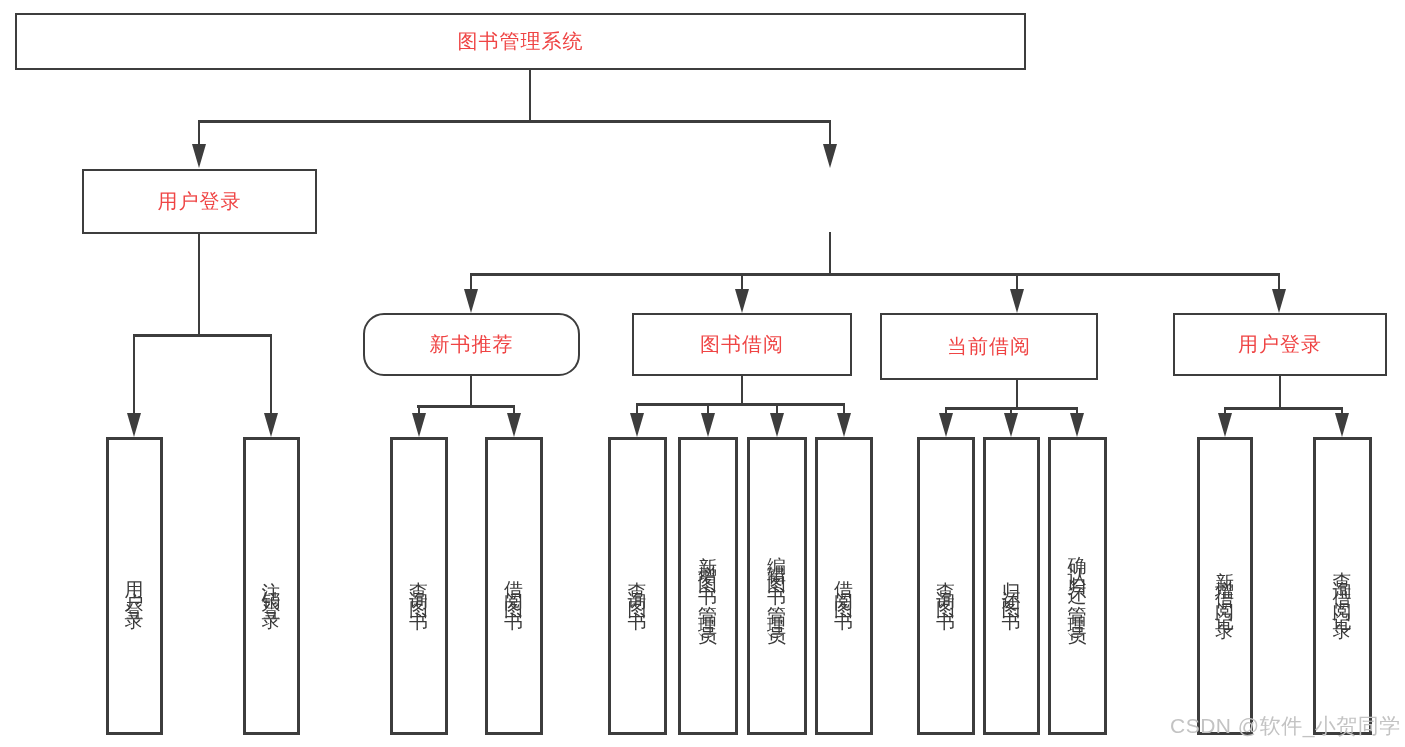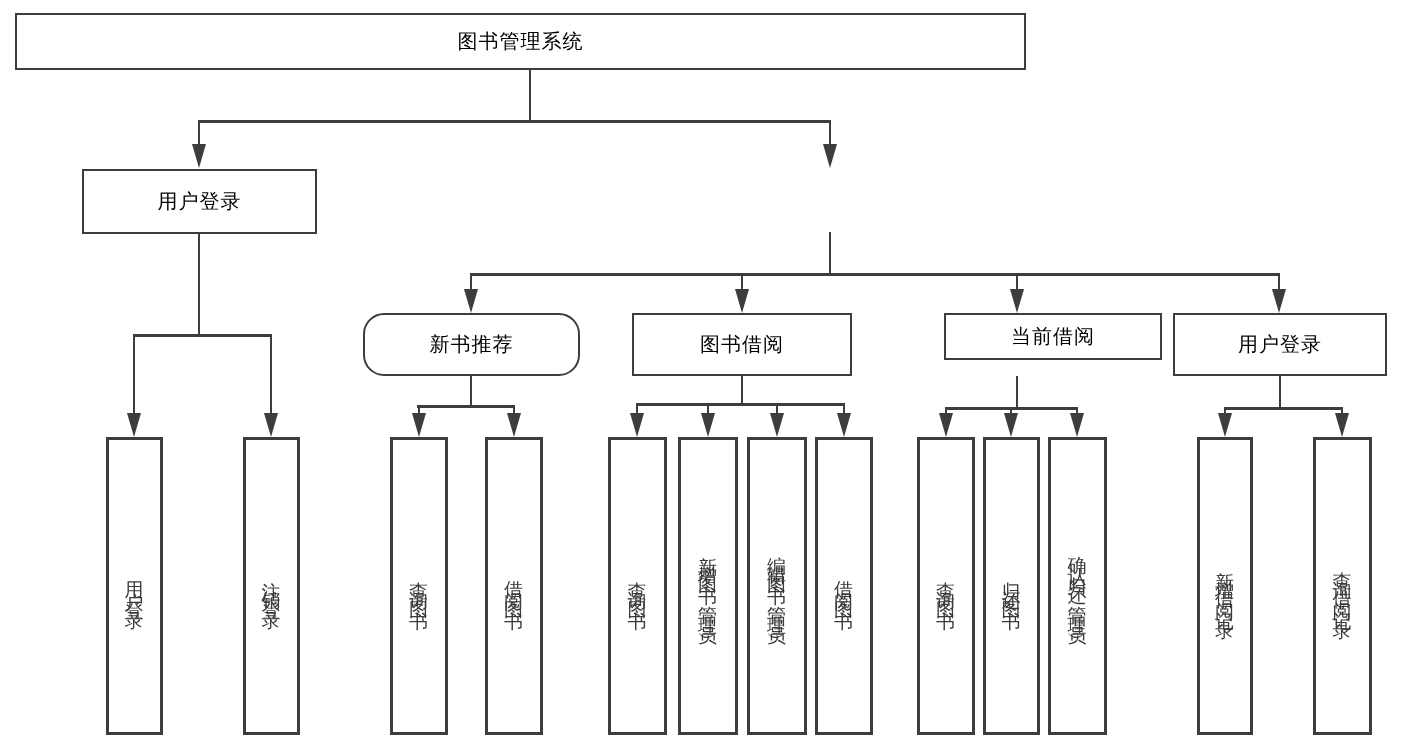--- a/index.html
+++ b/index.html
@@ -3,21 +3,21 @@
 <meta charset="utf-8">
 <style>
   html,body{margin:0;padding:0;background:#fff;}
   #canvas{
     position:relative;width:1405px;height:747px;background:#ffffff;
     font-family:"Liberation Sans",sans-serif;overflow:hidden;
   }
   .box{
     position:absolute;box-sizing:border-box;border:2.5px solid #3d3d3d;background:#fff;
     display:flex;align-items:center;justify-content:center;
-    font-size:20px;color:#000000;letter-spacing:1px;z-index:2;
+    font-size:20px;color:#ef4444;letter-spacing:1px;z-index:2;
   }
   .vbox{
     position:absolute;box-sizing:border-box;border:3px solid #3d3d3d;background:#fff;
     display:flex;align-items:center;justify-content:center;z-index:2;
   }
   .vbox span{
     writing-mode:vertical-rl;text-orientation:mixed;
     font-size:19px;color:#3a3a3a;letter-spacing:10px;line-height:1;
   }
   .hl{position:absolute;height:2.5px;background:#3d3d3d;z-index:1;}
@@ -67,21 +67,21 @@
   <div class="ar" style="left:1010px;top:289px;"></div>
   <div class="vl" style="left:1277.75px;top:273px;height:18px;"></div>
   <div class="ar" style="left:1272px;top:289px;"></div>
 
   <div class="box" style="left:363px;top:313px;width:217px;height:63px;border-radius:21px;">
     <span>新书推荐</span>
   </div>
   <div class="box" style="left:632px;top:313px;width:220px;height:63px;justify-content:center;">
     <span>图书借阅</span>
   </div>
-  <div class="box" style="left:944px;top:313px;width:218px;height:47px;">
+  <div class="box" style="left:880px;top:313px;width:218px;height:67px;">
     <span>当前借阅</span>
   </div>
   <div class="box" style="left:1173px;top:313px;width:214px;height:63px;">
     <span>用户登录</span>
   </div>
 
   <div class="vl" style="left:469.75px;top:376px;height:29px;"></div>
   <div class="hl" style="left:417px;top:405px;width:98px;"></div>
   <div class="vl" style="left:417.75px;top:405px;height:10px;"></div>
   <div class="ar" style="left:412px;top:413px;"></div>
@@ -152,14 +152,15 @@
     <span>确认归还（管理员）</span>
   </div>
 
   <div class="vbox" style="left:1197px;top:437px;width:56px;height:298px;">
     <span>新增借阅记录</span>
   </div>
   <div class="vbox" style="left:1313px;top:437px;width:59px;height:298px;">
     <span>查询借阅记录</span>
   </div>
 
+  <div class="watermark">CSDN @软件_小贺同学</div>
 
 </div>
 
 </body></html>

